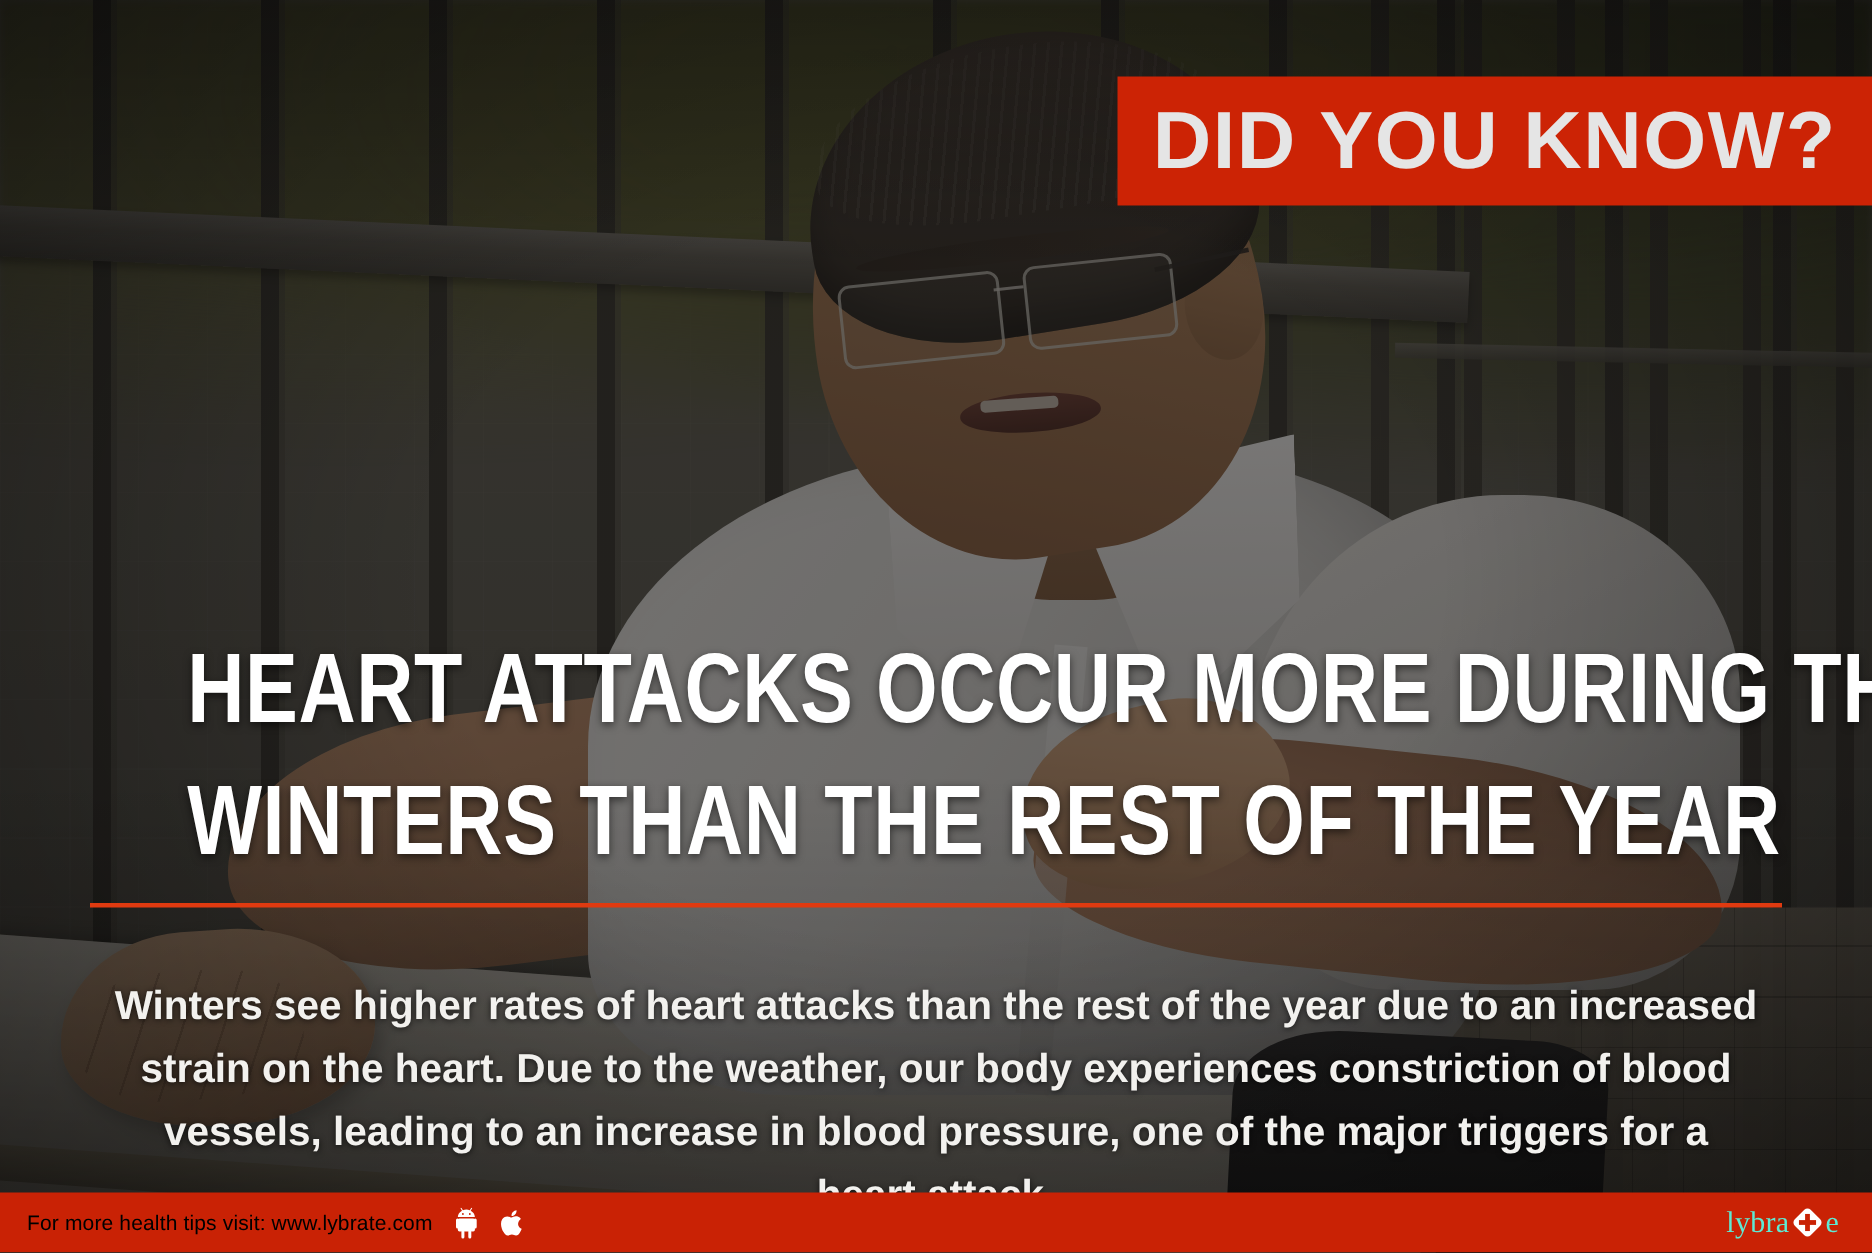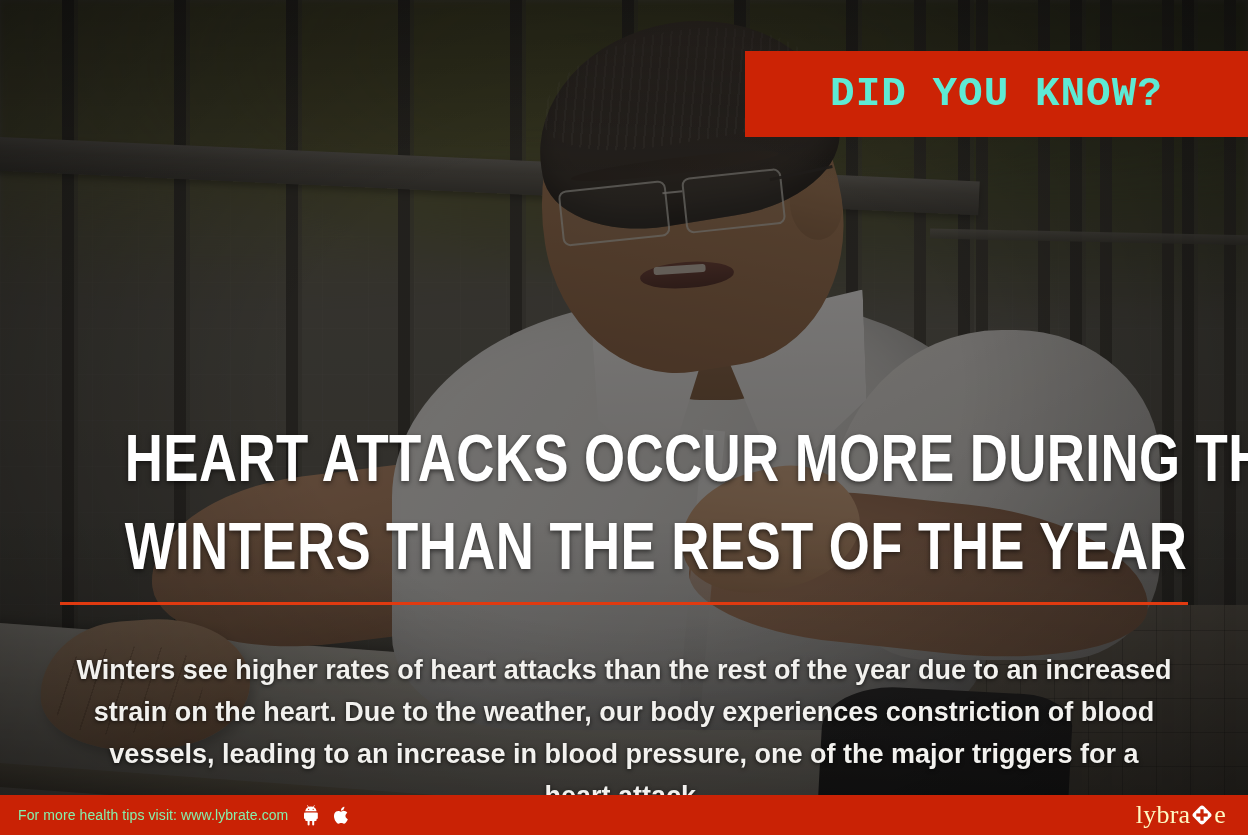--- a/index.html
+++ b/index.html
@@ -292,23 +292,23 @@
   .badge {
     position: absolute;
     left: 745px; top: 51px;
     width: 503px; height: 86px;
     background: #cc2305;
     display: flex;
     align-items: center;
     justify-content: center;
   }
   .badge-text {
-    color: #5eead4;
-    font-family: Liberation Mono, monospace;
-    font-size: 41px;
+    color: #e5e5e5;
+    font-family: Liberation Sans, sans-serif;
+    font-size: 54px;
     font-weight: bold;
     letter-spacing: 1px;
     line-height: 1;
     white-space: nowrap;
   }
 
   .headline {
     position: absolute;
     left: 0; top: 414px;
     width: 1248px;
@@ -354,38 +354,38 @@
     display: flex;
     align-items: center;
   }
   .footer-left {
     display: flex;
     align-items: center;
     margin-left: 18px;
     gap: 10px;
   }
   .footer-text {
-    color: #86efac;
+    color: #000000;
     font-size: 14px;
     font-family: "Liberation Sans", sans-serif;
     letter-spacing: .1px;
     white-space: nowrap;
   }
   .store-icons { display: flex; align-items: center; gap: 10px; margin-left: 6px; }
   .store-icons svg { display: block; }
 
   .footer-spacer { flex: 1 1 auto; }
 
   .logo {
     display: flex;
     align-items: center;
     margin-right: 22px;
-    color: #fef9c3;
+    color: #5eead4;
     font-family: "Liberation Serif", serif;
-    font-size: 26px;
+    font-size: 20px;
     line-height: 1;
     letter-spacing: .2px;
   }
   .logo-mark { display: inline-block; margin: 0 1px; }
   .logo-mark svg { display: block; }
 </style>
 </head>
 <body>
 
 <div id="poster">

